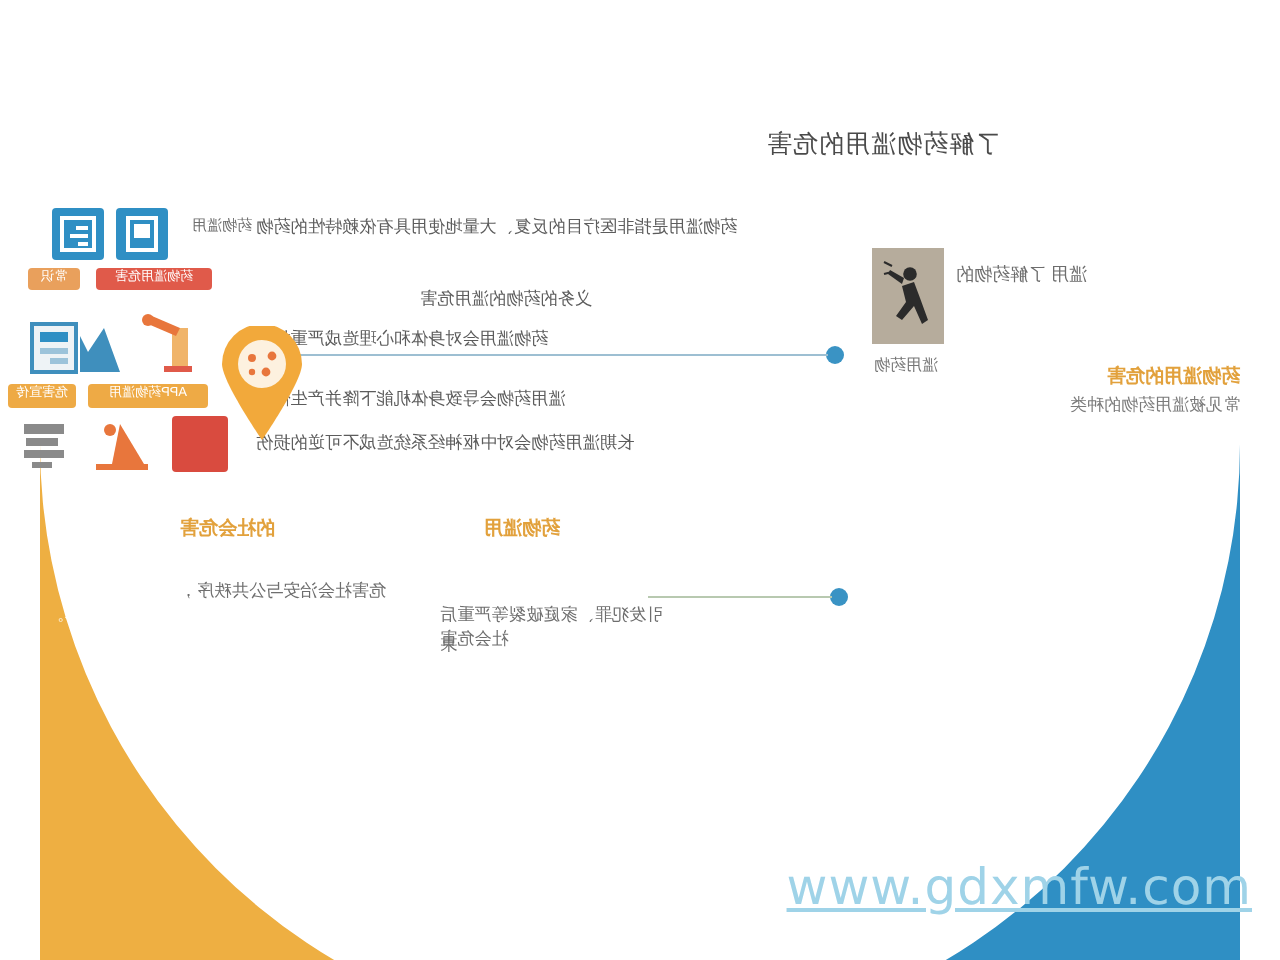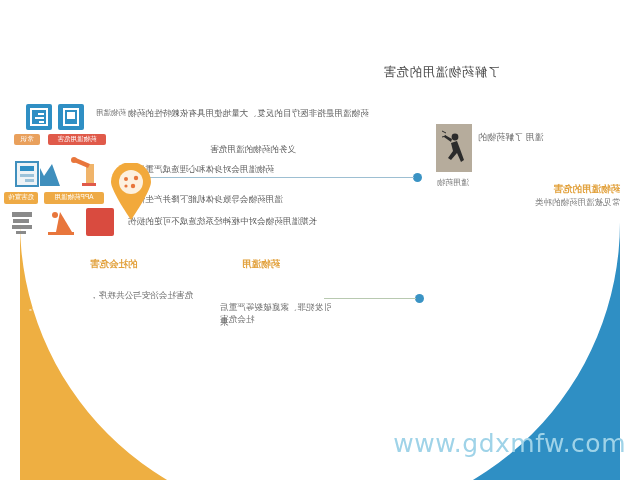--- a/index.html
+++ b/index.html
@@ -122,20 +122,21 @@
   .mid-sub3{
     position:absolute;left:300px;top:312px;width:120px;
     font-size:8.6px;color:#6e6e6e;line-height:1.7;text-align:right;
   }
 
   
   .watermark{
     position:absolute;right:14px;bottom:22px;
     font-size:25px;color:#9fd3e8;letter-spacing:.5px;
     font-family:"DejaVu Sans",sans-serif;
+    text-decoration:underline;
   }
 </style>
 </head>
 <body>
 
 <div id="poster">
 
   <div class="arc-wrap">
     <svg class="arc-svg" width="640" height="258" viewBox="0 0 640 258">
       <defs>

